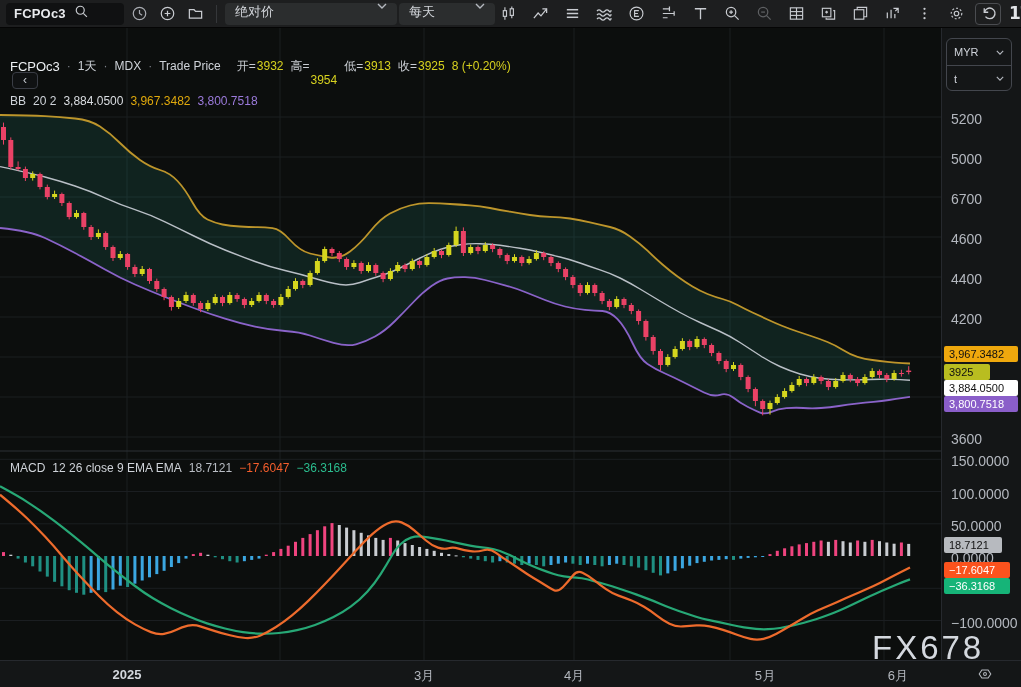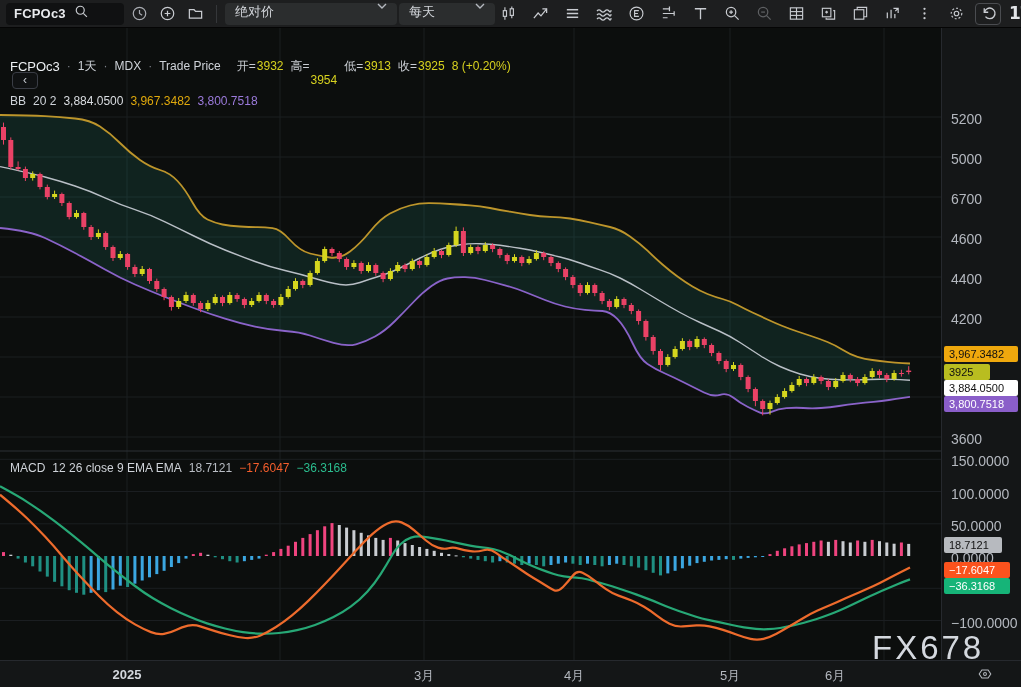--- a/index.html
+++ b/index.html
@@ -676,20 +676,34 @@
 
     <div class="legend-row" style="left:10px; top:433px;align-items:flex-end;">
       <span>MACD</span>
       <span class="param">12 26 close 9 EMA EMA</span>
       <span class="val-gray">18.7121</span>
       <span class="val-o">−17.6047</span>
       <span class="val-t">−36.3168</span>
     </div>
 
     <div id="right-axis">
+      <div id="currency-box">
+        <div class="cur-row">
+          <span>MYR</span>
+          <svg width="8" height="5" viewBox="0 0 10 6" fill="none" stroke="#b4b8bf" stroke-width="1.4">
+              <path d="M1 1l4 4 4-4"></path>
+            </svg>
+        </div>
+        <div class="cur-row">
+          <span>t</span>
+          <svg width="8" height="5" viewBox="0 0 10 6" fill="none" stroke="#b4b8bf" stroke-width="1.4">
+              <path d="M1 1l4 4 4-4"></path>
+            </svg>
+        </div>
+      </div>
     <div class="tick" style="top: 83px;">5200</div>
         <div class="tick" style="top: 123px;">5000</div>
         <div class="tick" style="top: 163px;">6700</div>
         <div class="tick" style="top: 203px;">4600</div>
         <div class="tick" style="top: 243px;">4400</div>
         <div class="tick" style="top: 283px;">4200</div>
         <div class="tick" style="top: 403px;">3600</div>
         <div class="tick" style="top: 425px;">150.0000</div>
         <div class="tick" style="top: 458px;">100.0000</div>
         <div class="tick" style="top: 490px;">50.0000</div>
@@ -708,19 +722,19 @@
       <span id="tz-icon">
         <svg width="16" height="16" viewBox="0 0 18 18" fill="none" stroke="#b4b8bf" stroke-width="1.2">
             <path d="M5.5 4.5h7l3 4.5-3 4.5h-7L2.5 9z"></path>
             <circle cx="9" cy="9" r="1.6"></circle>
           </svg>
       </span>
     <div class="tlabel bold" style="left: 127px;">2025</div>
         <div class="tlabel" style="left: 280px; margin-top: 48px;">2月</div>
         <div class="tlabel" style="left: 424px;">3月</div>
         <div class="tlabel" style="left: 574px;">4月</div>
-        <div class="tlabel" style="left: 730px;">5月</div>
-        <div class="tlabel" style="left: 835px;">6月</div>
+        <div class="tlabel" style="left: 765px; font-family: Liberation Mono, monospace;">5月</div>
+        <div class="tlabel" style="left: 884px; text-align: right;">6月</div>
       </div>
 
     <div id="watermark">FX678</div>
   </div>
 </div>
 
 </body></html>

